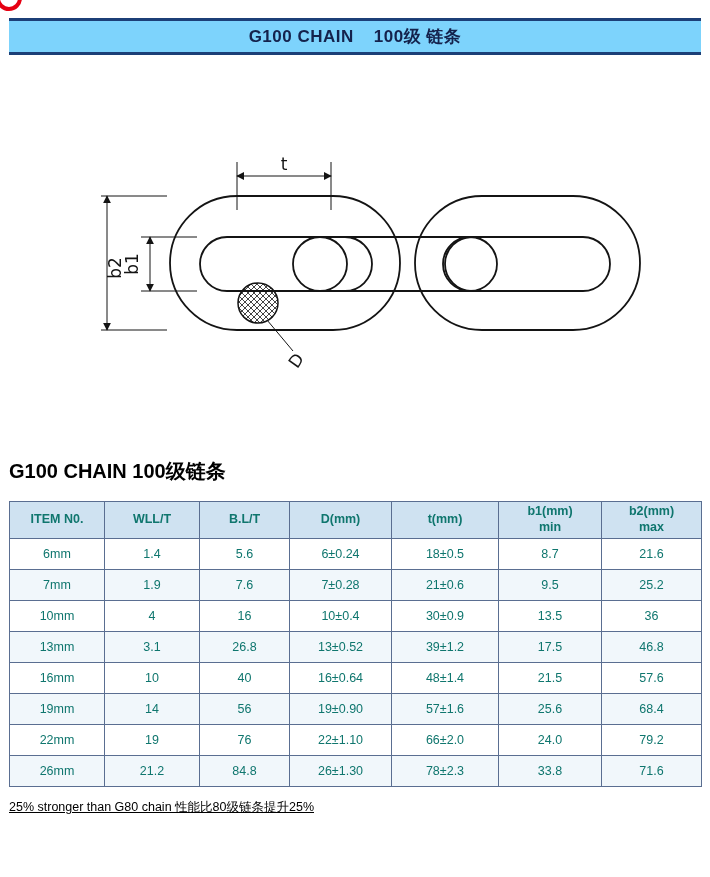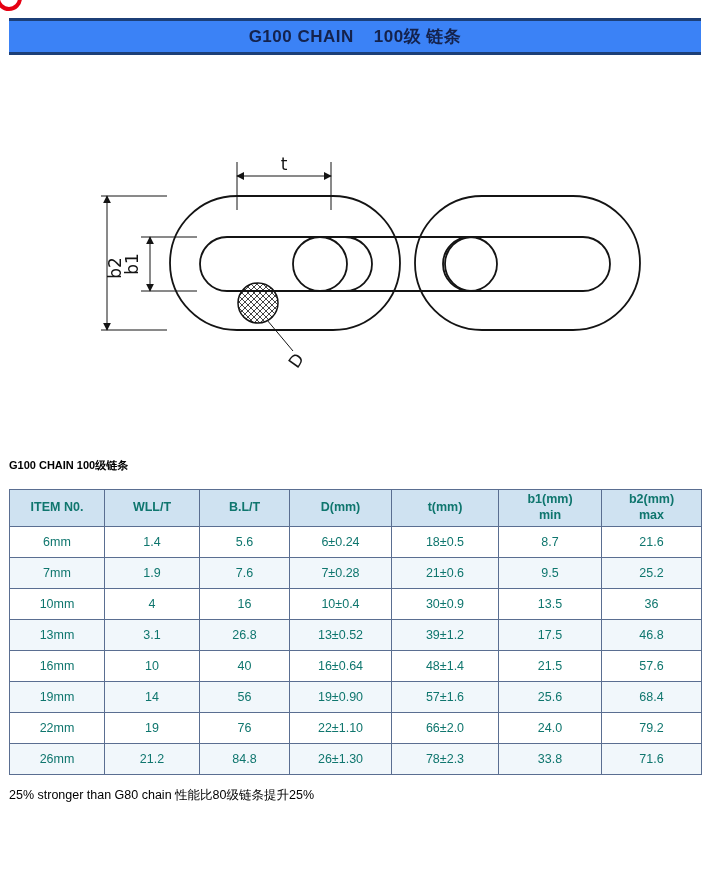--- a/index.html
+++ b/index.html
@@ -7,55 +7,55 @@
   body { position: relative; font-family: "Liberation Sans", sans-serif; color: #111; }
 
   .logo-arc {
     position: absolute; top: -15px; left: -4px;
     width: 26px; height: 26px; border: 4px solid #e60012; border-radius: 50%;
     background: #fff;
   }
 
   .titlebar {
     margin: 18px 9px 0 9px;
-    background: #3b82f6;
+    background: #7dd3fc;
     border-top: 3px solid #1c3f77;
     border-bottom: 3px solid #1c3f77;
     text-align: center;
     font-size: 17px; font-weight: bold; color: #14224c;
     padding: 4px 0;
     letter-spacing: 0.5px;
   }
   .titlebar .cn { margin-left: 20px; }
 
   .diagram { margin: 85px 0 0 95px; width: 560px; height: 310px; }
 
   .section-title {
     margin: 8px 0 0 9px;
-    font-size: 11px; font-weight: bold; color: #000;
+    font-size: 20px; font-weight: bold; color: #000;
   }
 
   table.spec {
     width: 692px; margin: 16px 9px 0 9px;
     border-collapse: collapse; table-layout: fixed;
     font-size: 12.5px; color: #0f766e;
   }
   table.spec th, table.spec td {
     border: 1px solid #5a6e91;
     text-align: center; vertical-align: middle;
     height: 31px; padding: 1px 2px;
   }
   table.spec thead th {
     background: #cfe2f1; height: 37px;
     font-weight: bold; font-size: 12.5px; line-height: 1.25;
   }
   table.spec tbody tr:nth-child(even) td { background: #f1f7fb; }
   table.spec tbody tr:nth-child(odd) td { background: #ffffff; }
 
-  .footer-note { margin: 12px 0 0 9px; font-size: 12.5px; color: #000; }
+  .footer-note { margin: 12px 0 0 9px; font-size: 12.5px; color: #000; text-decoration: underline; }
 </style>
 </head>
 <body>
 
 <div class="logo-arc"></div>
 
 <div class="titlebar">
   <span>G100 CHAIN</span><span class="cn">100级 链条</span>
 </div>
 

